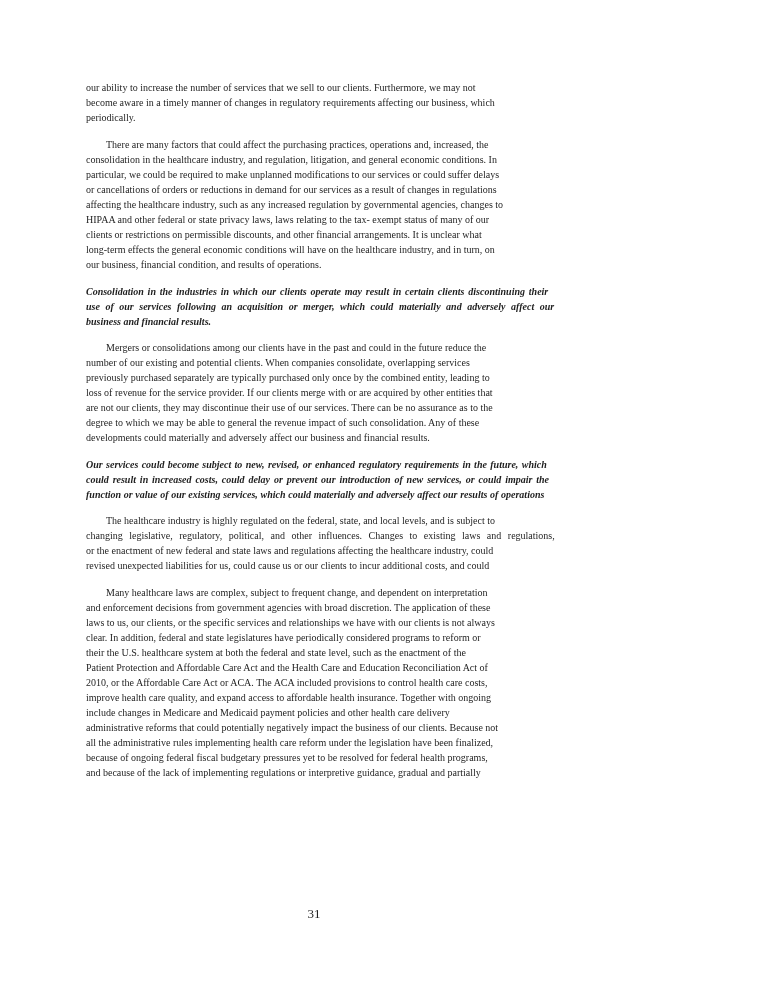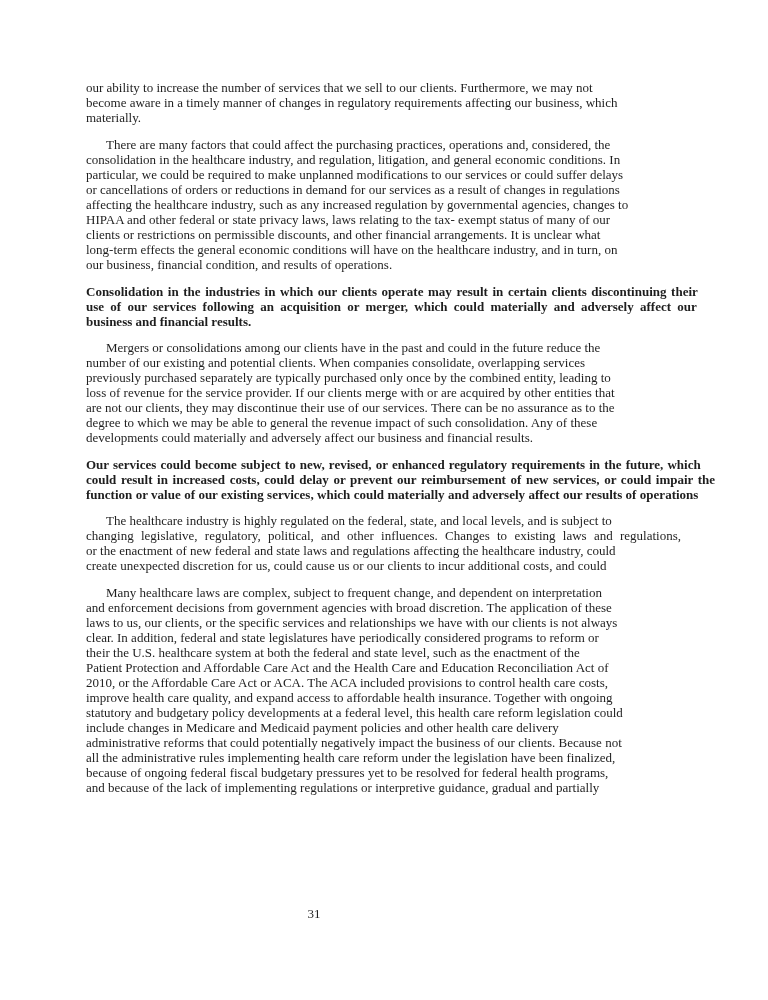--- a/index.html
+++ b/index.html
@@ -20,23 +20,24 @@
     position: absolute;
     left: 86px;
     top: 80px;
     width: 595px;
   }
   .block { margin: 0; }
   .paragraph { margin: 0 0 12px 0; }
   .heading {
     margin: 7px 16px 11px 0;
     font-weight: bold;
+    font-style: italic;
   }
   .line {
-    font-size: 13px;
+    font-size: 10px;
     line-height: 15px;
     white-space: nowrap;
   }
   .line.indent { padding-left: 20px; }
   .footer {
     position: absolute;
     top: 906px;
     left: 0;
     width: 628px;
     text-align: center;
@@ -45,24 +46,24 @@
   }
 </style>
 </head>
 <body>
 
 <div class="page">
   <div class="content" id="doc-content">
       <div class="block paragraph">
         <div class="line"><span>our ability to increase the number of services that we sell to our clients. Furthermore, we may not</span></div>
         <div class="line"><span>become aware in a timely manner of changes in regulatory requirements affecting our business, which</span></div>
-        <div class="line"><span>materially.</span></div>
+        <div class="line"><span>periodically.</span></div>
       </div>
       <div class="block paragraph">
-        <div class="line indent"><span>There are many factors that could affect the purchasing practices, operations and, considered, the</span></div>
+        <div class="line indent"><span>There are many factors that could affect the purchasing practices, operations and, increased, the</span></div>
         <div class="line"><span>consolidation in the healthcare industry, and regulation, litigation, and general economic conditions. In</span></div>
         <div class="line"><span>particular, we could be required to make unplanned modifications to our services or could suffer delays</span></div>
         <div class="line"><span>or cancellations of orders or reductions in demand for our services as a result of changes in regulations</span></div>
         <div class="line"><span>affecting the healthcare industry, such as any increased regulation by governmental agencies, changes to</span></div>
         <div class="line"><span>HIPAA and other federal or state privacy laws, laws relating to the tax- exempt status of many of our</span></div>
         <div class="line"><span>clients or restrictions on permissible discounts, and other financial arrangements. It is unclear what</span></div>
         <div class="line"><span>long-term effects the general economic conditions will have on the healthcare industry, and in turn, on</span></div>
         <div class="line"><span>our business, financial condition, and results of operations.</span></div>
       </div>
       <div class="block heading">
@@ -74,39 +75,38 @@
         <div class="line indent"><span>Mergers or consolidations among our clients have in the past and could in the future reduce the</span></div>
         <div class="line"><span>number of our existing and potential clients. When companies consolidate, overlapping services</span></div>
         <div class="line"><span>previously purchased separately are typically purchased only once by the combined entity, leading to</span></div>
         <div class="line"><span>loss of revenue for the service provider. If our clients merge with or are acquired by other entities that</span></div>
         <div class="line"><span>are not our clients, they may discontinue their use of our services. There can be no assurance as to the</span></div>
         <div class="line"><span>degree to which we may be able to general the revenue impact of such consolidation. Any of these</span></div>
         <div class="line"><span>developments could materially and adversely affect our business and financial results.</span></div>
       </div>
       <div class="block heading">
         <div class="line"><span style="word-spacing: 0.89px;">Our services could become subject to new, revised, or enhanced regulatory requirements in the future, which</span></div>
-        <div class="line"><span style="word-spacing: 1.37px;">could result in increased costs, could delay or prevent our reimbursement of new services, or could impair the</span></div>
+        <div class="line"><span style="word-spacing: 1.37px;">could result in increased costs, could delay or prevent our introduction of new services, or could impair the</span></div>
         <div class="line"><span style="word-spacing: 0.17px;">function or value of our existing services, which could materially and adversely affect our results of operations</span></div>
       </div>
       <div class="block paragraph">
         <div class="line indent"><span>The healthcare industry is highly regulated on the federal, state, and local levels, and is subject to</span></div>
         <div class="line"><span style="word-spacing: 4.01px;">changing legislative, regulatory, political, and other influences. Changes to existing laws and regulations,</span></div>
         <div class="line"><span>or the enactment of new federal and state laws and regulations affecting the healthcare industry, could</span></div>
-        <div class="line"><span>create unexpected discretion for us, could cause us or our clients to incur additional costs, and could</span></div>
+        <div class="line"><span>revised unexpected liabilities for us, could cause us or our clients to incur additional costs, and could</span></div>
       </div>
       <div class="block paragraph">
         <div class="line indent"><span>Many healthcare laws are complex, subject to frequent change, and dependent on interpretation</span></div>
         <div class="line"><span>and enforcement decisions from government agencies with broad discretion. The application of these</span></div>
         <div class="line"><span>laws to us, our clients, or the specific services and relationships we have with our clients is not always</span></div>
         <div class="line"><span>clear. In addition, federal and state legislatures have periodically considered programs to reform or</span></div>
         <div class="line"><span>their the U.S. healthcare system at both the federal and state level, such as the enactment of the</span></div>
         <div class="line"><span>Patient Protection and Affordable Care Act and the Health Care and Education Reconciliation Act of</span></div>
         <div class="line"><span>2010, or the Affordable Care Act or ACA. The ACA included provisions to control health care costs,</span></div>
         <div class="line"><span>improve health care quality, and expand access to affordable health insurance. Together with ongoing</span></div>
-        <div class="line"><span>statutory and budgetary policy developments at a federal level, this health care reform legislation could</span></div>
         <div class="line"><span>include changes in Medicare and Medicaid payment policies and other health care delivery</span></div>
         <div class="line"><span>administrative reforms that could potentially negatively impact the business of our clients. Because not</span></div>
         <div class="line"><span>all the administrative rules implementing health care reform under the legislation have been finalized,</span></div>
         <div class="line"><span>because of ongoing federal fiscal budgetary pressures yet to be resolved for federal health programs,</span></div>
         <div class="line"><span>and because of the lack of implementing regulations or interpretive guidance, gradual and partially</span></div>
       </div>
     </div>
   <div class="footer">
     <span>31</span>
   </div>

